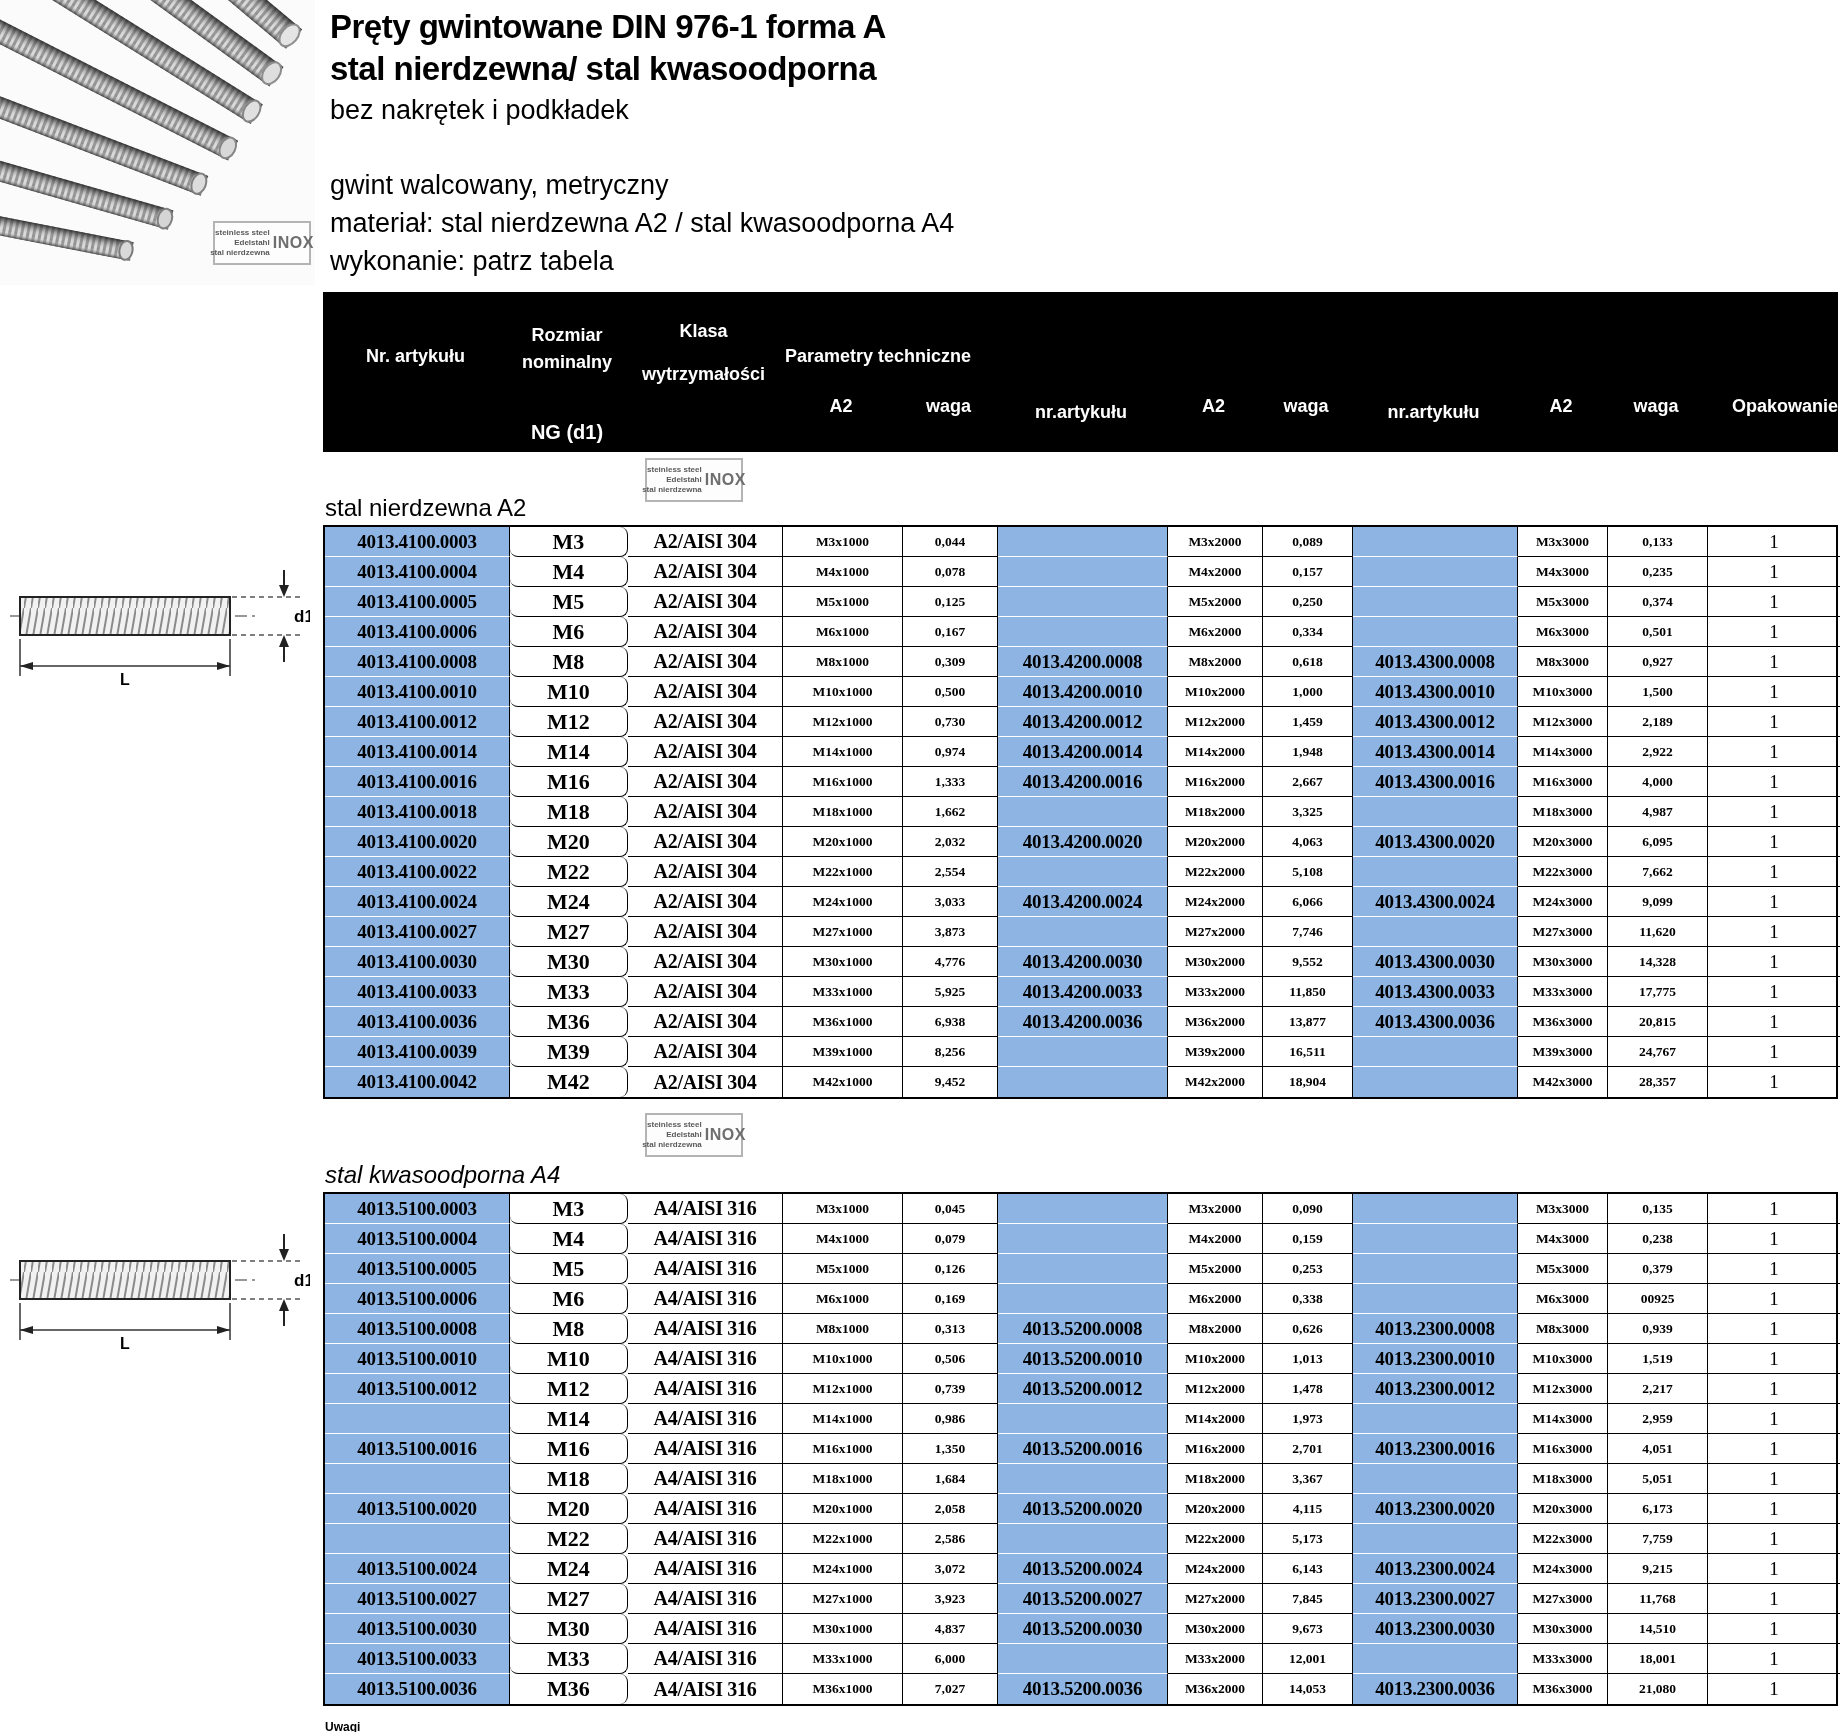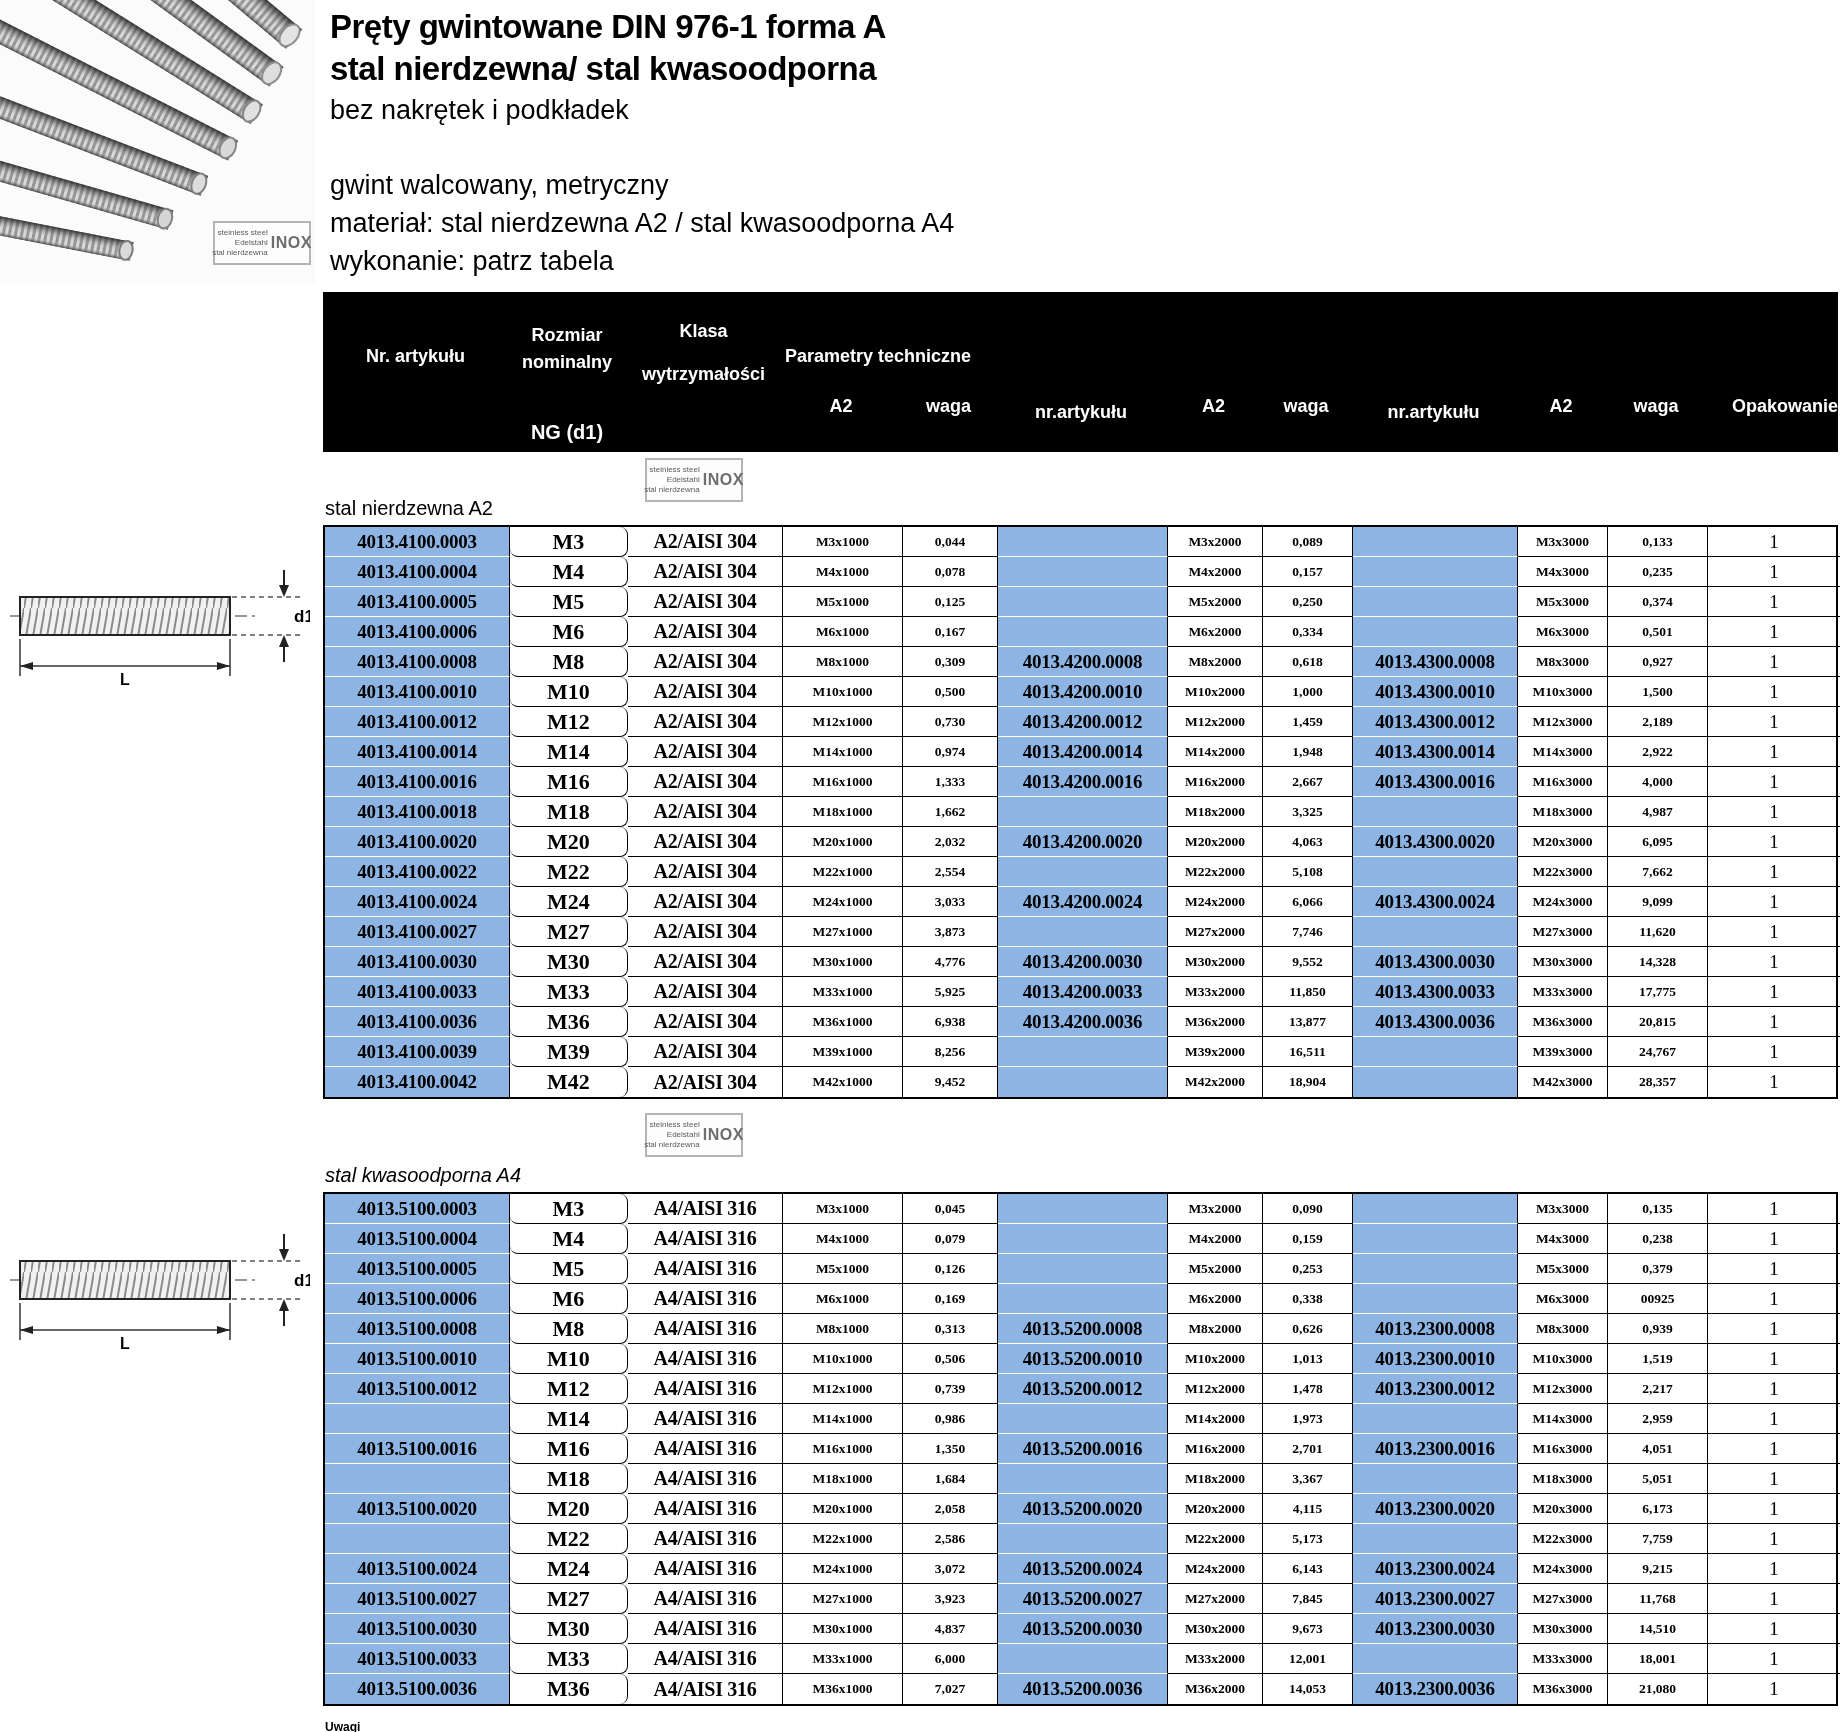--- a/index.html
+++ b/index.html
@@ -10,21 +10,21 @@
   .photo{position:absolute;left:0;top:0;width:315px;height:285px;}
   .title-block{position:absolute;left:330px;top:6px;}
   .title-l1,.title-l2{font-size:33px;font-weight:bold;letter-spacing:-.5px;line-height:42px;}
   .title-l3{font-size:27px;line-height:40px;}
   .info-block{position:absolute;left:330px;top:166px;}
   .info-line{font-size:27px;line-height:38px;}
 
   
   .inox-badge{position:absolute;box-sizing:border-box;width:98px;height:44px;background:#fdfdfd;
               border:2px solid #b4b4b4;display:flex;align-items:center;justify-content:center;gap:3px;padding:2px;}
-  .inox-left{text-align:right;font-size:8px;line-height:10px;font-weight:normal;color:#5a5a5a;white-space:nowrap;}
+  .inox-left{text-align:right;font-size:8px;line-height:10px;font-weight:bold;color:#5a5a5a;white-space:nowrap;}
   .inox-word{font-size:16px;font-weight:bold;color:#6e6e6e;letter-spacing:.5px;}
   .badge-photo{left:213px;top:221px;}
   .badge-s1{left:645px;top:458px;}
   .badge-s2{left:645px;top:1113px;}
 
   
   .drawing{position:absolute;width:300px;height:120px;}
   .drawing1{left:10px;top:568px;}
   .drawing2{left:10px;top:1232px;}
 
@@ -47,21 +47,21 @@
   .h-a2-2m{grid-column:7;}
   .h-waga2{grid-column:8;}
   .h-nrart3{grid-column:9;padding-top:8px;}
   .h-a2-3m{grid-column:10;}
   .h-waga3{grid-column:11;}
   .h-opak{grid-column:12;align-items:flex-end;}
 
   .section-header{position:relative;}
   .sh1{height:73px;}
   .sh2{height:93px;font-style:italic;}
-  .section-label{position:absolute;left:2px;bottom:2px;font-size:20px;line-height:30px;text-align:right;}
+  .section-label{position:absolute;left:2px;bottom:2px;font-size:24px;line-height:30px;text-align:right;}
 
   .tbl{border:2px solid #000;box-sizing:border-box;}
   .trow{height:30px;font-family:Liberation Serif, serif;}
   .cell{box-sizing:border-box;display:flex;align-items:center;justify-content:center;
         border-right:1.5px solid #000;border-bottom:1.8px solid #000;
         font-weight:bold;white-space:nowrap;overflow:hidden;}
   .cell:last-child{border-right:none;}
   .trow:last-child .cell{border-bottom:none;}
   .cell.blue{background:#8db4e2;border-bottom-color:#ffffff;}
   .c0{font-size:19px;letter-spacing:-.3px;}

